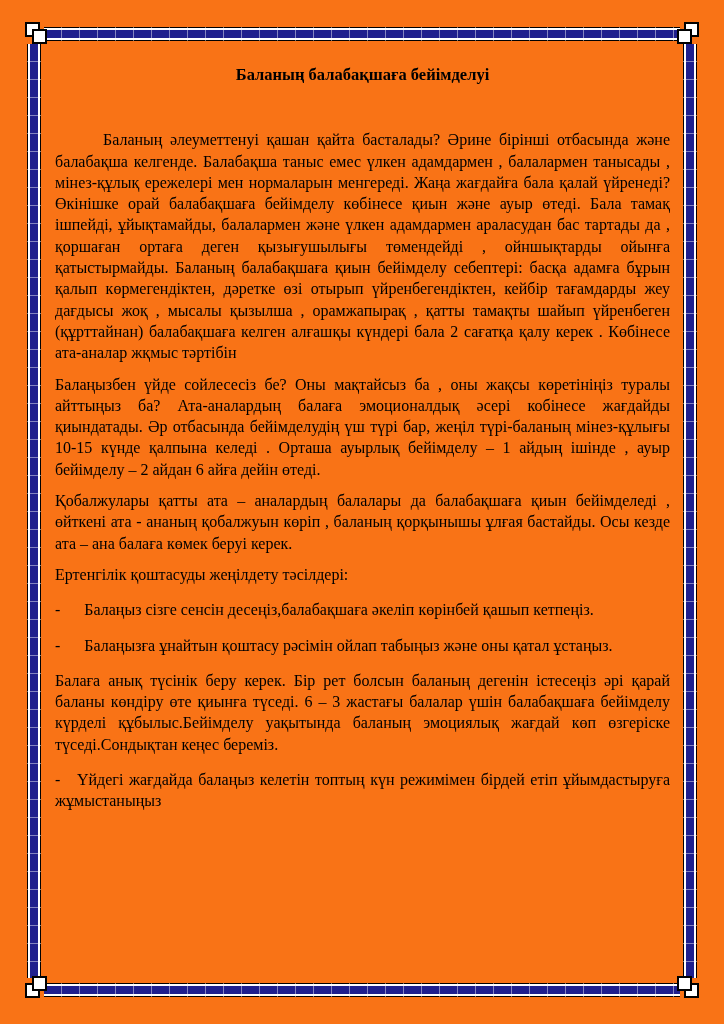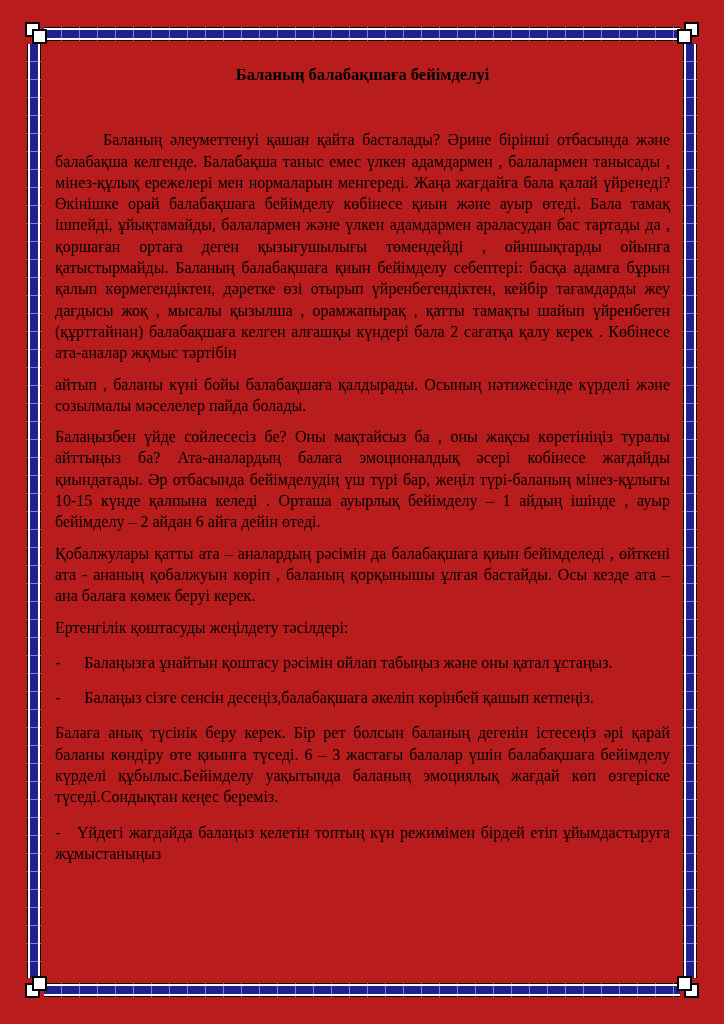--- a/index.html
+++ b/index.html
@@ -1,20 +1,20 @@
 <!DOCTYPE html>
 <html style="--border-blue: #20208e;"><head>
 <meta charset="utf-8">
 <style>
   html, body { margin: 0; padding: 0; background: #ffffff; }
   .page {
     position: relative;
     width: 724px;
     height: 1024px;
-    background: #b91c1c;
+    background: #f97316;
     overflow: hidden;
     font-family: "Liberation Serif", serif;
     color: #000000;
   }
 
   
   .edge { position: absolute; }
   .edge.h {
     left: 44px; right: 44px; height: 14px;
     background-image:
@@ -87,23 +87,22 @@
   </div>
   <div class="corner br">
     <span class="sq a"></span>
       <span class="sq b"></span>
   </div>
 
   <div class="content">
     <h1 class="doc-title">Баланың балабақшаға бейімделуі</h1>
 
     <p class="first">Баланың әлеуметтенуі қашан қайта басталады? Әрине бірінші отбасында және балабақша келгенде. Балабақша таныс емес үлкен адамдармен , балалармен танысады , мінез-құлық ережелері мен нормаларын менгереді. Жаңа жағдайға бала қалай үйренеді? Өкінішке орай балабақшаға бейімделу көбінесе қиын және ауыр өтеді. Бала тамақ ішпейді, ұйықтамайды, балалармен және үлкен адамдармен араласудан бас тартады да , қоршаған ортаға деген қызығушылығы төмендейді , ойншықтарды ойынға қатыстырмайды. Баланың балабақшаға қиын бейімделу себептері: басқа адамға бұрын қалып көрмегендіктен, дәретке өзі отырып үйренбегендіктен, кейбір тағамдарды жеу дағдысы жоқ , мысалы қызылша , орамжапырақ , қатты тамақты шайып үйренбеген (құрттайнан) балабақшаға келген алғашқы күндері бала 2 сағатқа қалу керек . Көбінесе ата-аналар жқмыс тәртібін</p>
-    <p>айтып , баланы күні бойы балабақшаға қалдырады. Осының нәтижесінде күрделі және созылмалы мәселелер пайда болады.</p>
     <p>Балаңызбен үйде сойлесесіз бе? Оны мақтайсыз ба , оны жақсы көретініңіз туралы айттыңыз ба? Ата-аналардың балаға эмоционалдық әсері кобінесе жағдайды қиындатады. Әр отбасында бейімделудің үш түрі бар, жеңіл түрі-баланың мінез-құлығы 10-15 күнде қалпына келеді . Орташа ауырлық бейімделу – 1 айдың ішінде , ауыр бейімделу – 2 айдан 6 айға дейін өтеді.</p>
-    <p>Қобалжулары қатты ата – аналардың рәсімін да балабақшаға қиын бейімделеді , өйткені ата - ананың қобалжуын көріп , баланың қорқынышы ұлғая бастайды. Осы кезде ата – ана балаға көмек беруі керек.</p>
+    <p>Қобалжулары қатты ата – аналардың балалары да балабақшаға қиын бейімделеді , өйткені ата - ананың қобалжуын көріп , баланың қорқынышы ұлғая бастайды. Осы кезде ата – ана балаға көмек беруі керек.</p>
     <p class="bullet">Ертенгілік қоштасуды жеңілдету тәсілдері:</p>
+    <p class="bullet">-&nbsp;&nbsp;&nbsp;&nbsp;&nbsp; Балаңыз сізге сенсін десеңіз,балабақшаға әкеліп көрінбей қашып кетпеңіз.</p>
     <p class="bullet">-&nbsp;&nbsp;&nbsp;&nbsp;&nbsp; Балаңызға ұнайтын қоштасу рәсімін ойлап табыңыз және оны қатал ұстаңыз.</p>
-    <p class="bullet">-&nbsp;&nbsp;&nbsp;&nbsp;&nbsp; Балаңыз сізге сенсін десеңіз,балабақшаға әкеліп көрінбей қашып кетпеңіз.</p>
     <p class="bullet">Балаға анық түсінік беру керек. Бір рет болсын баланың дегенін істесеңіз әрі қарай баланы көндіру өте қиынға түседі. 6 – 3 жастағы балалар үшін балабақшаға бейімделу күрделі құбылыс.Бейімделу уақытында баланың эмоциялық жағдай көп өзгеріске түседі.Сондықтан кеңес береміз.</p>
     <p class="bullet last">-&nbsp;&nbsp; Үйдегі жағдайда балаңыз келетін топтың күн режимімен бірдей етіп ұйымдастыруға жұмыстаныңыз</p>
   </div>
 
 </div>
 
 </body></html>

